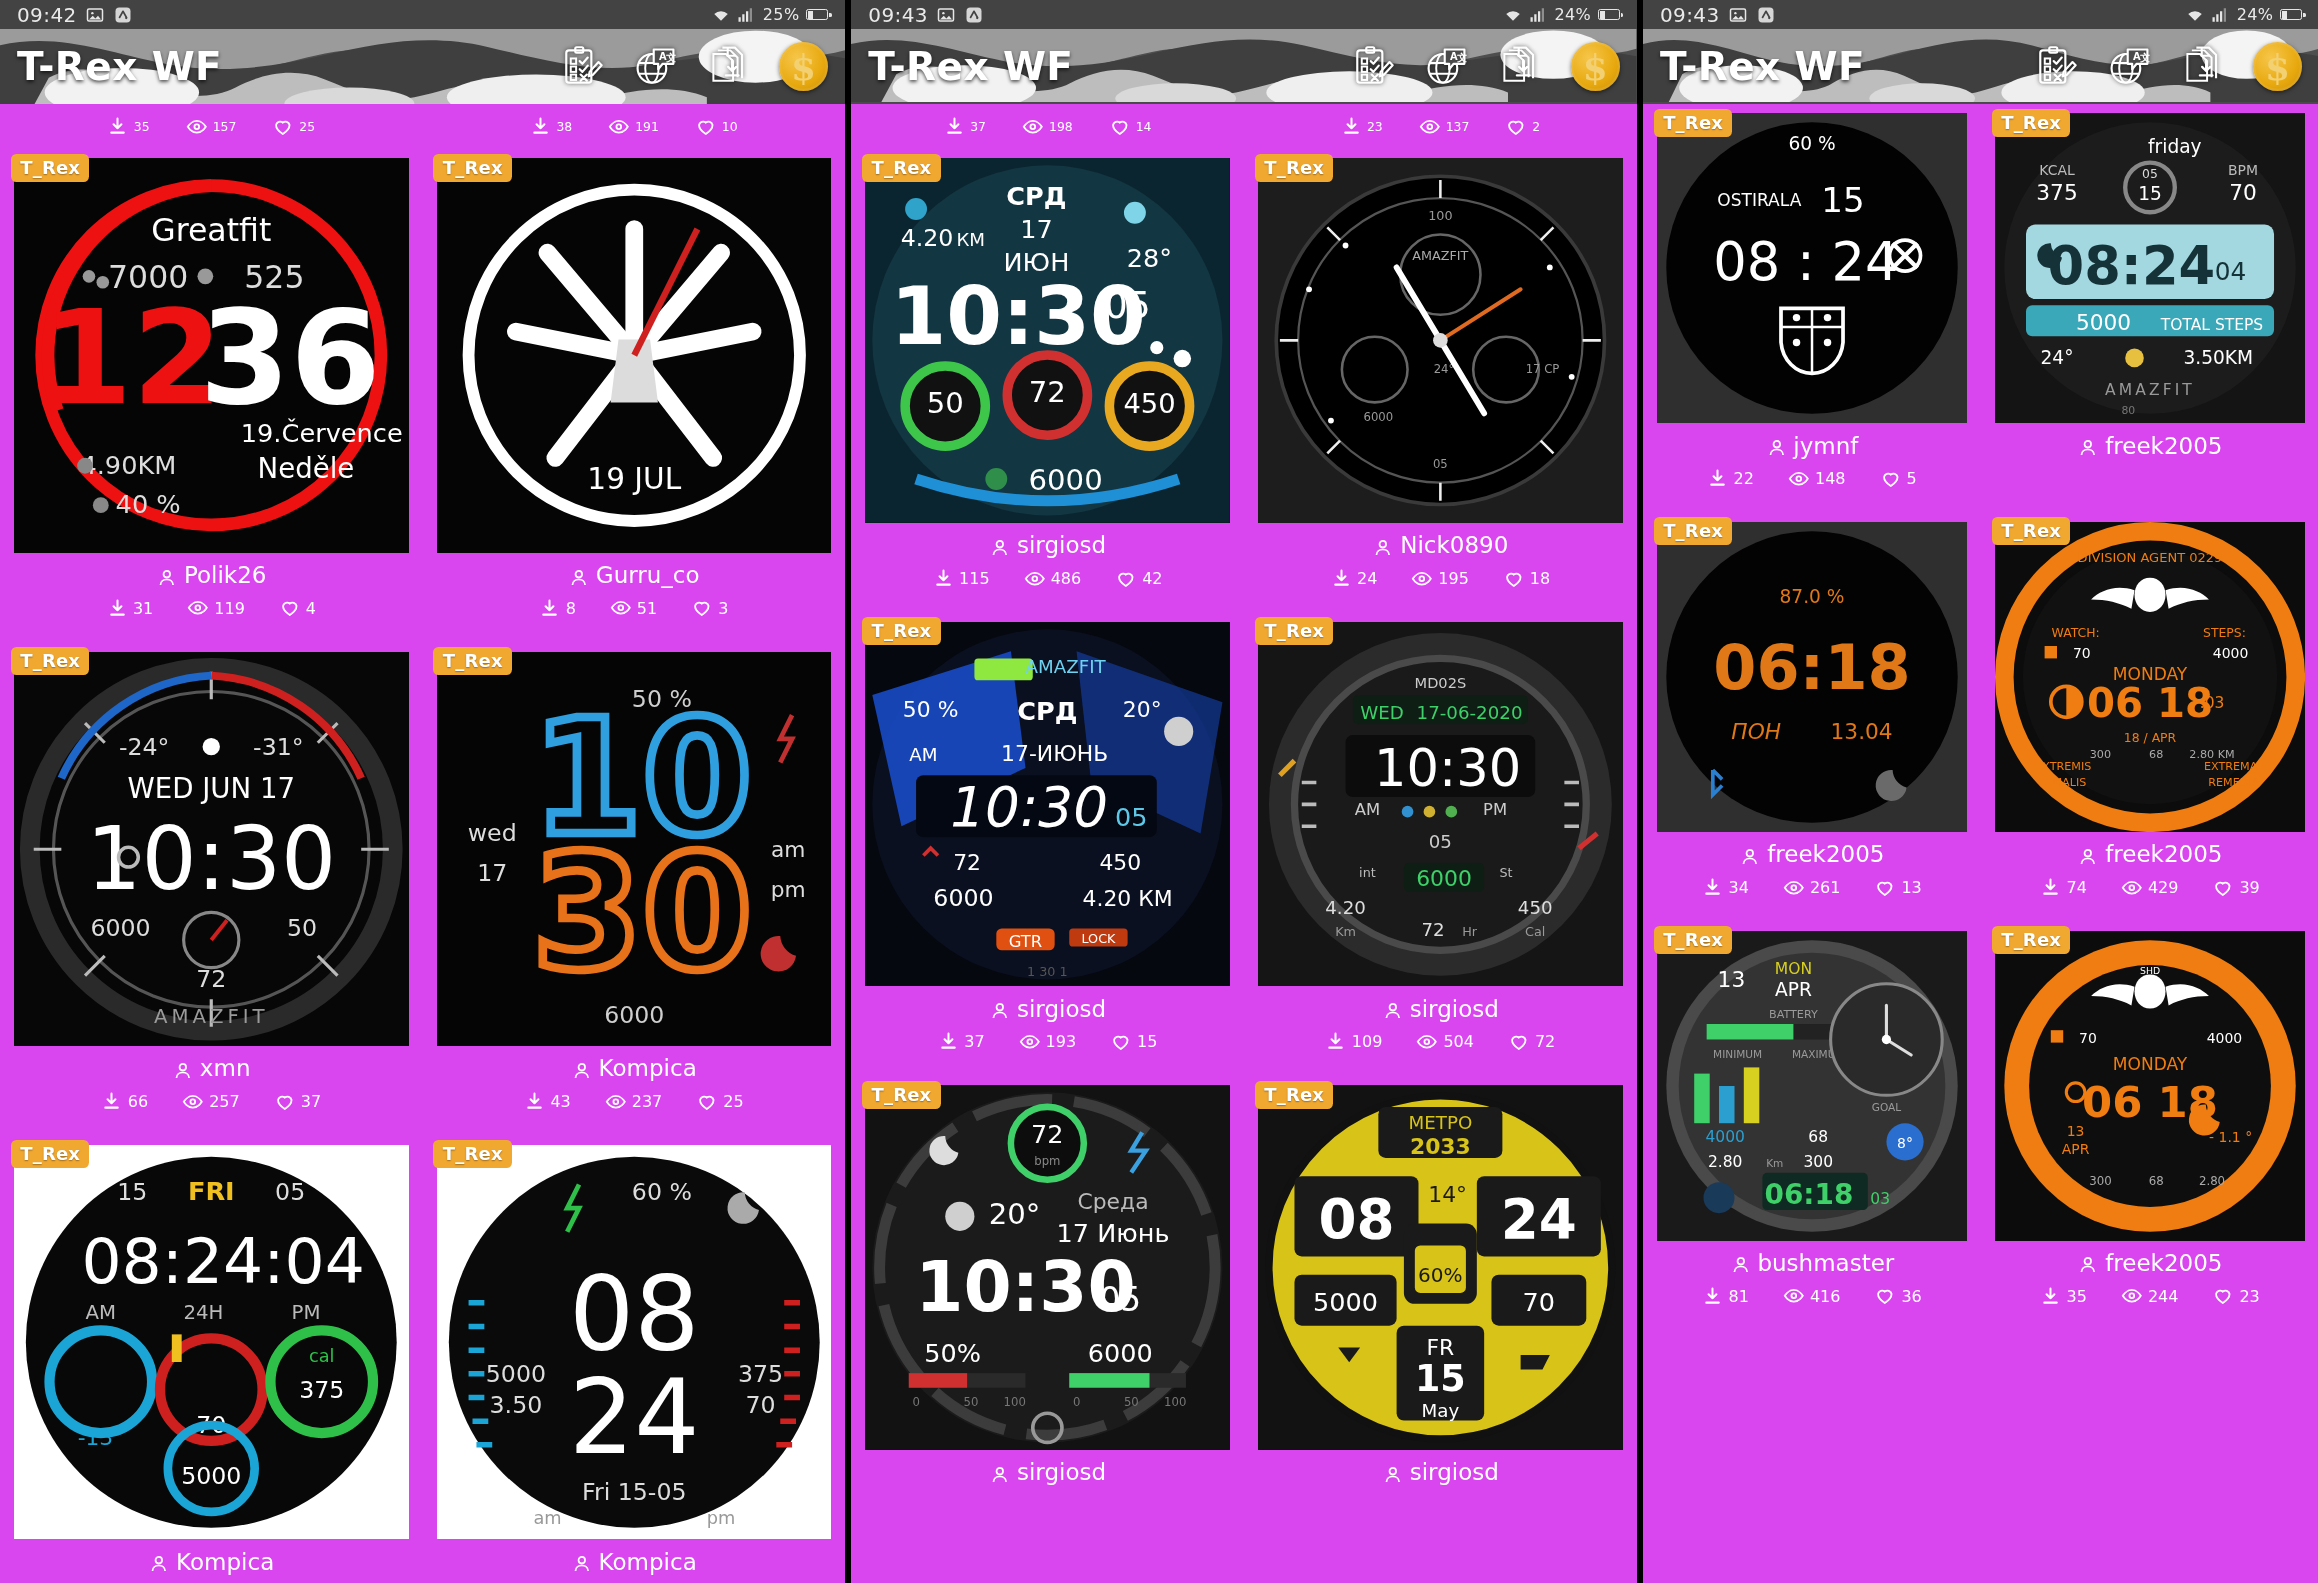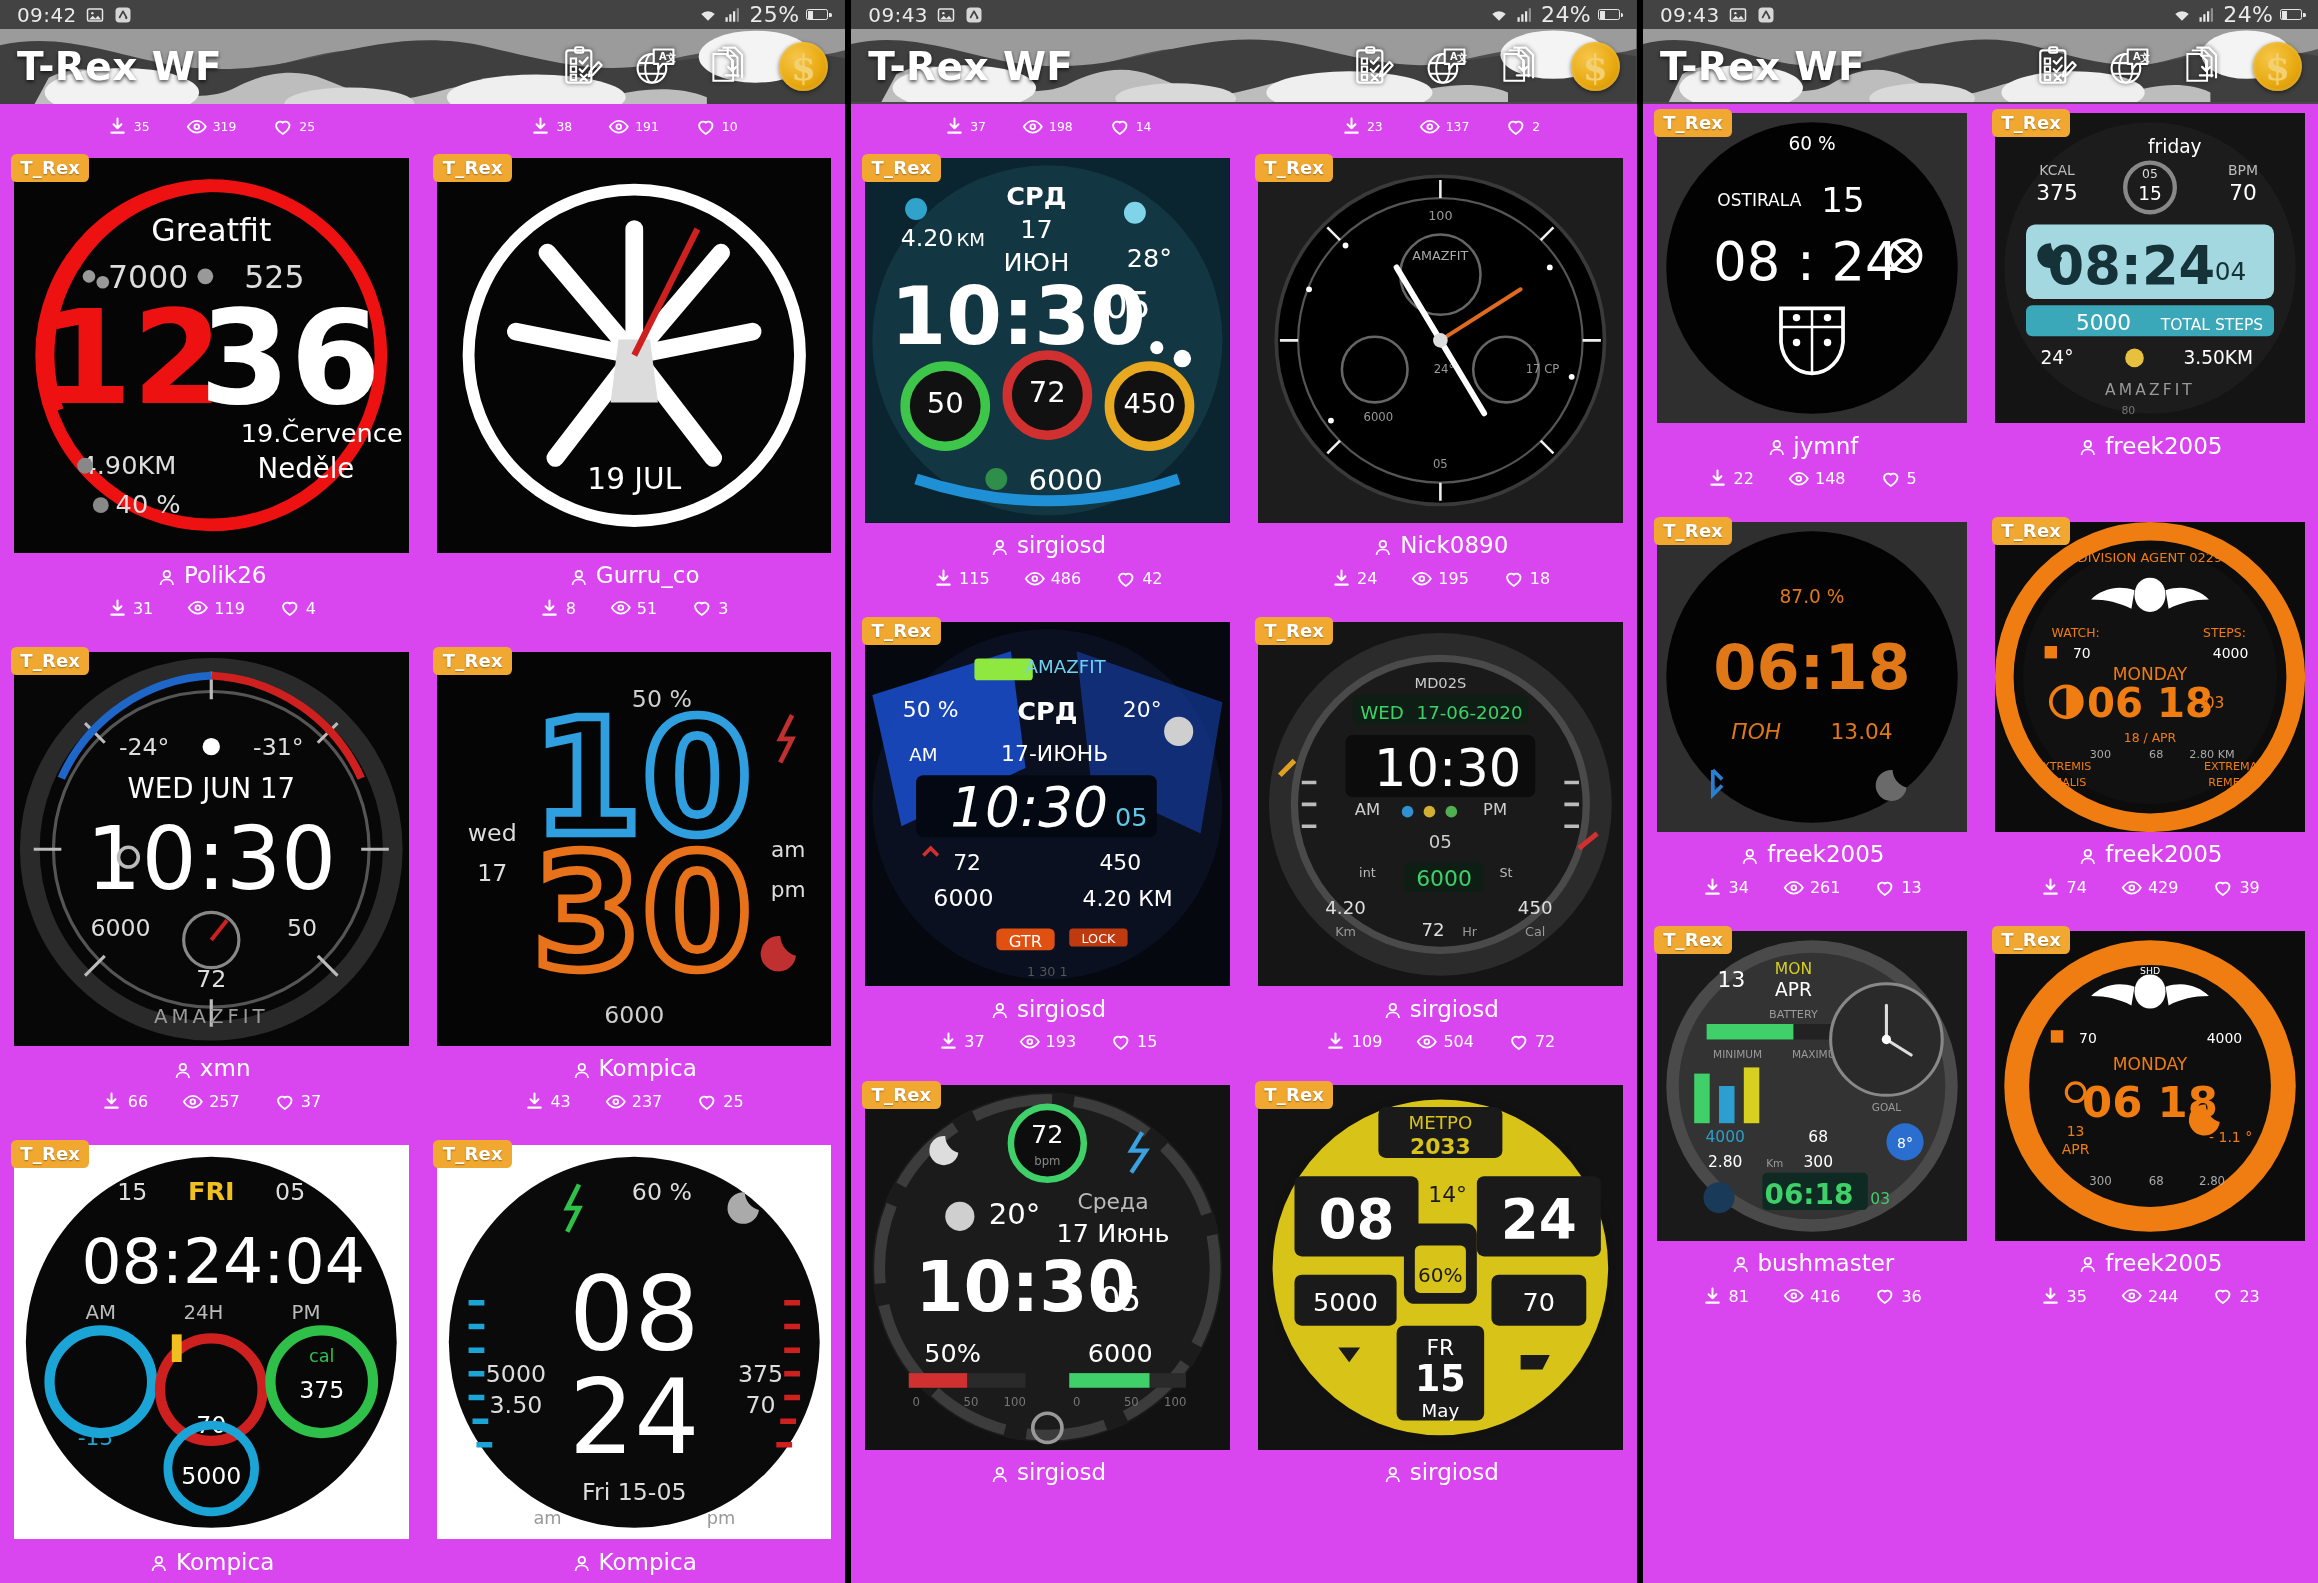--- a/index.html
+++ b/index.html
@@ -17,21 +17,21 @@
   .statusbar {
     height:29px; background:#434343; color:#e8e8e8;
     display:flex; align-items:center; padding:0 17px;
     font-size:19.3px; letter-spacing:0.4px; position:relative; z-index:6;
   }
   .sb-left { display:flex; align-items:center; gap:9.3px; }
   .sb-clock { font-size:20px; color:#eaeaea; font-family:"DejaVu Sans", sans-serif; }
   .sb-ic { width:18.5px; height:18.5px; display:inline-flex; align-items:center; justify-content:center; }
   .sb-ic svg { display:block; }
   .sb-right { margin-left:auto; display:flex; align-items:center; gap:7px; }
-  .sb-batt-txt { font-size:22px; color:#eaeaea;text-align:center; }
+  .sb-batt-txt { font-size:16px; color:#eaeaea;text-align:center; }
   .batt {
     width:21.6px; height:11.6px; border:1.9px solid #e6e6e6; border-radius:2.3px; position:relative;
   }
   .batt::after{ content:""; position:absolute; right:-4.6px; top:3.1px; width:2.3px; height:4.6px; background:#e6e6e6; border-radius:0 1.5px 1.5px 0;}
   .batt .fill { position:absolute; left:0.8px; top:0.8px; bottom:0.8px; background:#e6e6e6; }
 
   
   .appbar {
     height:75px; position:relative; overflow:hidden;
     display:flex; align-items:center; padding:0 17px; z-index:5;
@@ -194,21 +194,21 @@
                   <path d="M12 3v11m0 0l-4.5-4.5M12 14l4.5-4.5" fill="none" stroke="#fff" stroke-width="2.3" stroke-linecap="round" stroke-linejoin="round"></path>
                   <path d="M5 19h14" stroke="#fff" stroke-width="2.6" stroke-linecap="round"></path>
                 </svg>
               <span>35</span>
             </span>
             <span class="stat">
               <svg width="21.6" height="21.6" viewBox="0 0 24 24">
                   <path d="M2 12s4-6.5 10-6.5S22 12 22 12s-4 6.5-10 6.5S2 12 2 12z" fill="none" stroke="#fff" stroke-width="2"></path>
                   <circle cx="12" cy="12" r="2.6" fill="none" stroke="#fff" stroke-width="2"></circle>
                 </svg>
-              <span>319</span>
+              <span>157</span>
             </span>
             <span class="stat">
               <svg width="21.6" height="21.6" viewBox="0 0 24 24">
                   <path d="M12 20s-7.5-4.8-7.5-10A4.5 4.5 0 0 1 12 7.4 4.5 4.5 0 0 1 19.5 10c0 5.2-7.5 10-7.5 10z" fill="none" stroke="#fff" stroke-width="2"></path>
                 </svg>
               <span>25</span>
             </span>
           </div>
         </div>
         <div class="cell">

